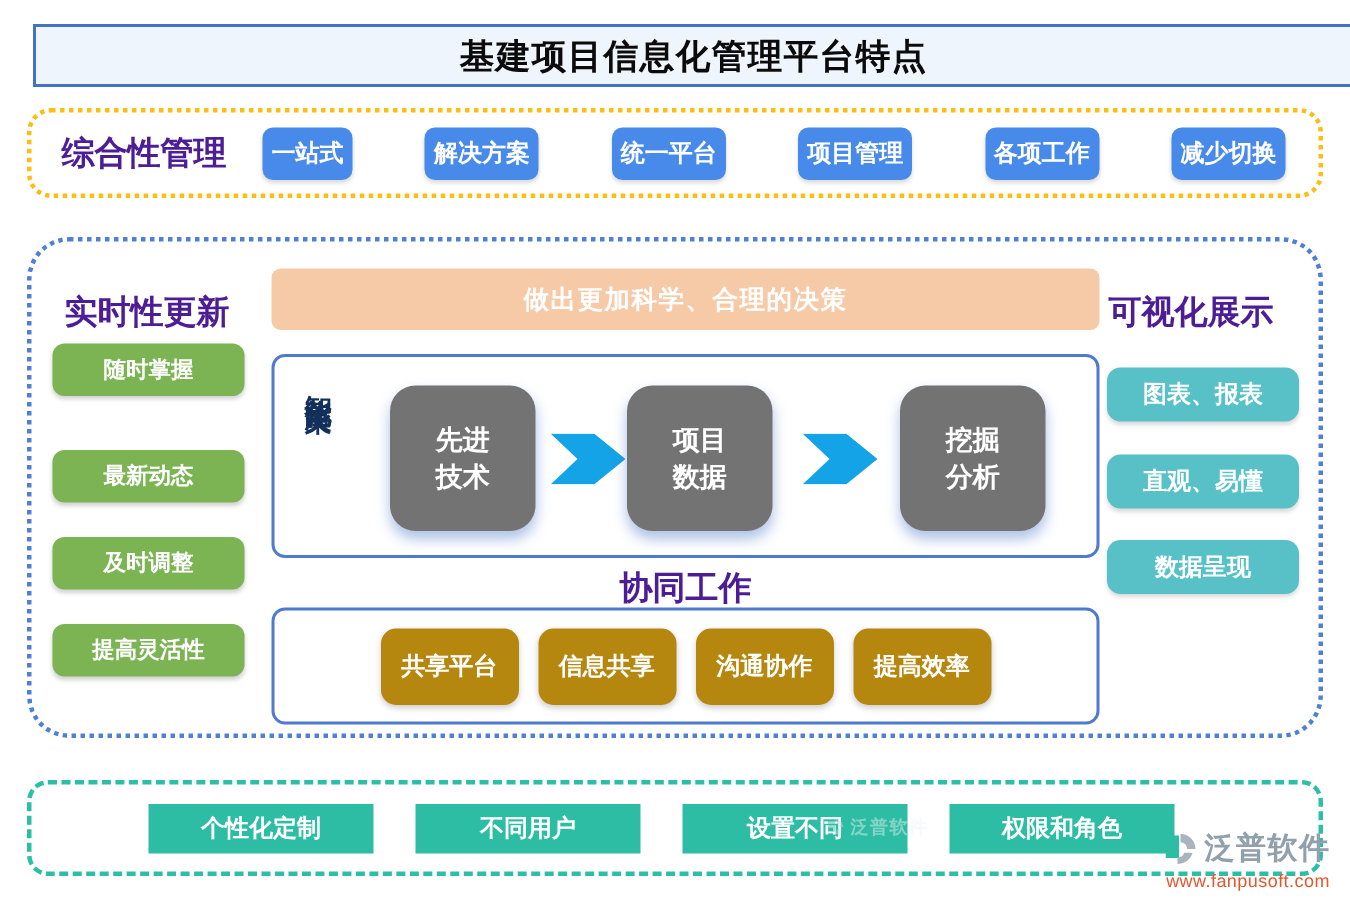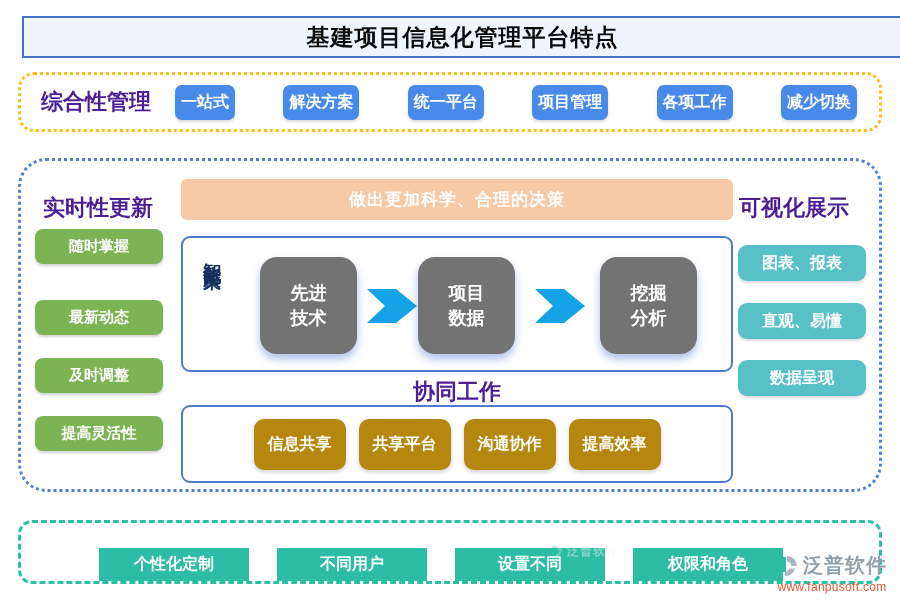--- a/index.html
+++ b/index.html
@@ -94,21 +94,21 @@
     background:#57c1c7; border-radius:9px; color:#fff; font-weight:bold; font-size:16px;
     display:flex; align-items:center; justify-content:center; white-space:nowrap;
     box-shadow:0 2px 3px rgba(0,0,0,.15);
   }
   .t0{top:84px;} .t1{top:142px;} .t2{top:199px;} .t3{top:257px;}
 
   
   .section-bottom {
     position:absolute; left:18px; top:520px; width:864px; height:64px;
     border:3px dashed #2dbfa6; border-radius:14px;
-    display:flex; align-items:flex-end; justify-content:space-between;
+    display:flex; align-items:center; justify-content:space-between;
     padding:0 96px 0 78px;
   }
   .btn-rect {
     background:#2dbda4; color:#fff; font-weight:bold; font-size:16px;
     height:33px; min-width:150px; padding:0 24px;
     display:flex; align-items:center; justify-content:center; white-space:nowrap;
   }
 
   
   .watermark {
@@ -163,22 +163,22 @@
       </div>
     <div class="flow-arrow a1"></div>
     <div class="flow-step s2">
         <span>挖掘分析</span>
       </div>
   </div>
 
   <div class="section-label collab-label">协同工作</div>
 
   <div class="collab-box">
+    <div class="btn-gold">共享平台</div>
     <div class="btn-gold">信息共享</div>
-    <div class="btn-gold">共享平台</div>
     <div class="btn-gold">沟通协作</div>
     <div class="btn-gold">提高效率</div>
   </div>
 
   <div class="section-label mid-right-label">可视化展示</div>
   <div class="btn-teal t0">图表、报表</div>
   <div class="btn-teal t1">直观、易懂</div>
   <div class="btn-teal t2">数据呈现</div>
 </div>
 

